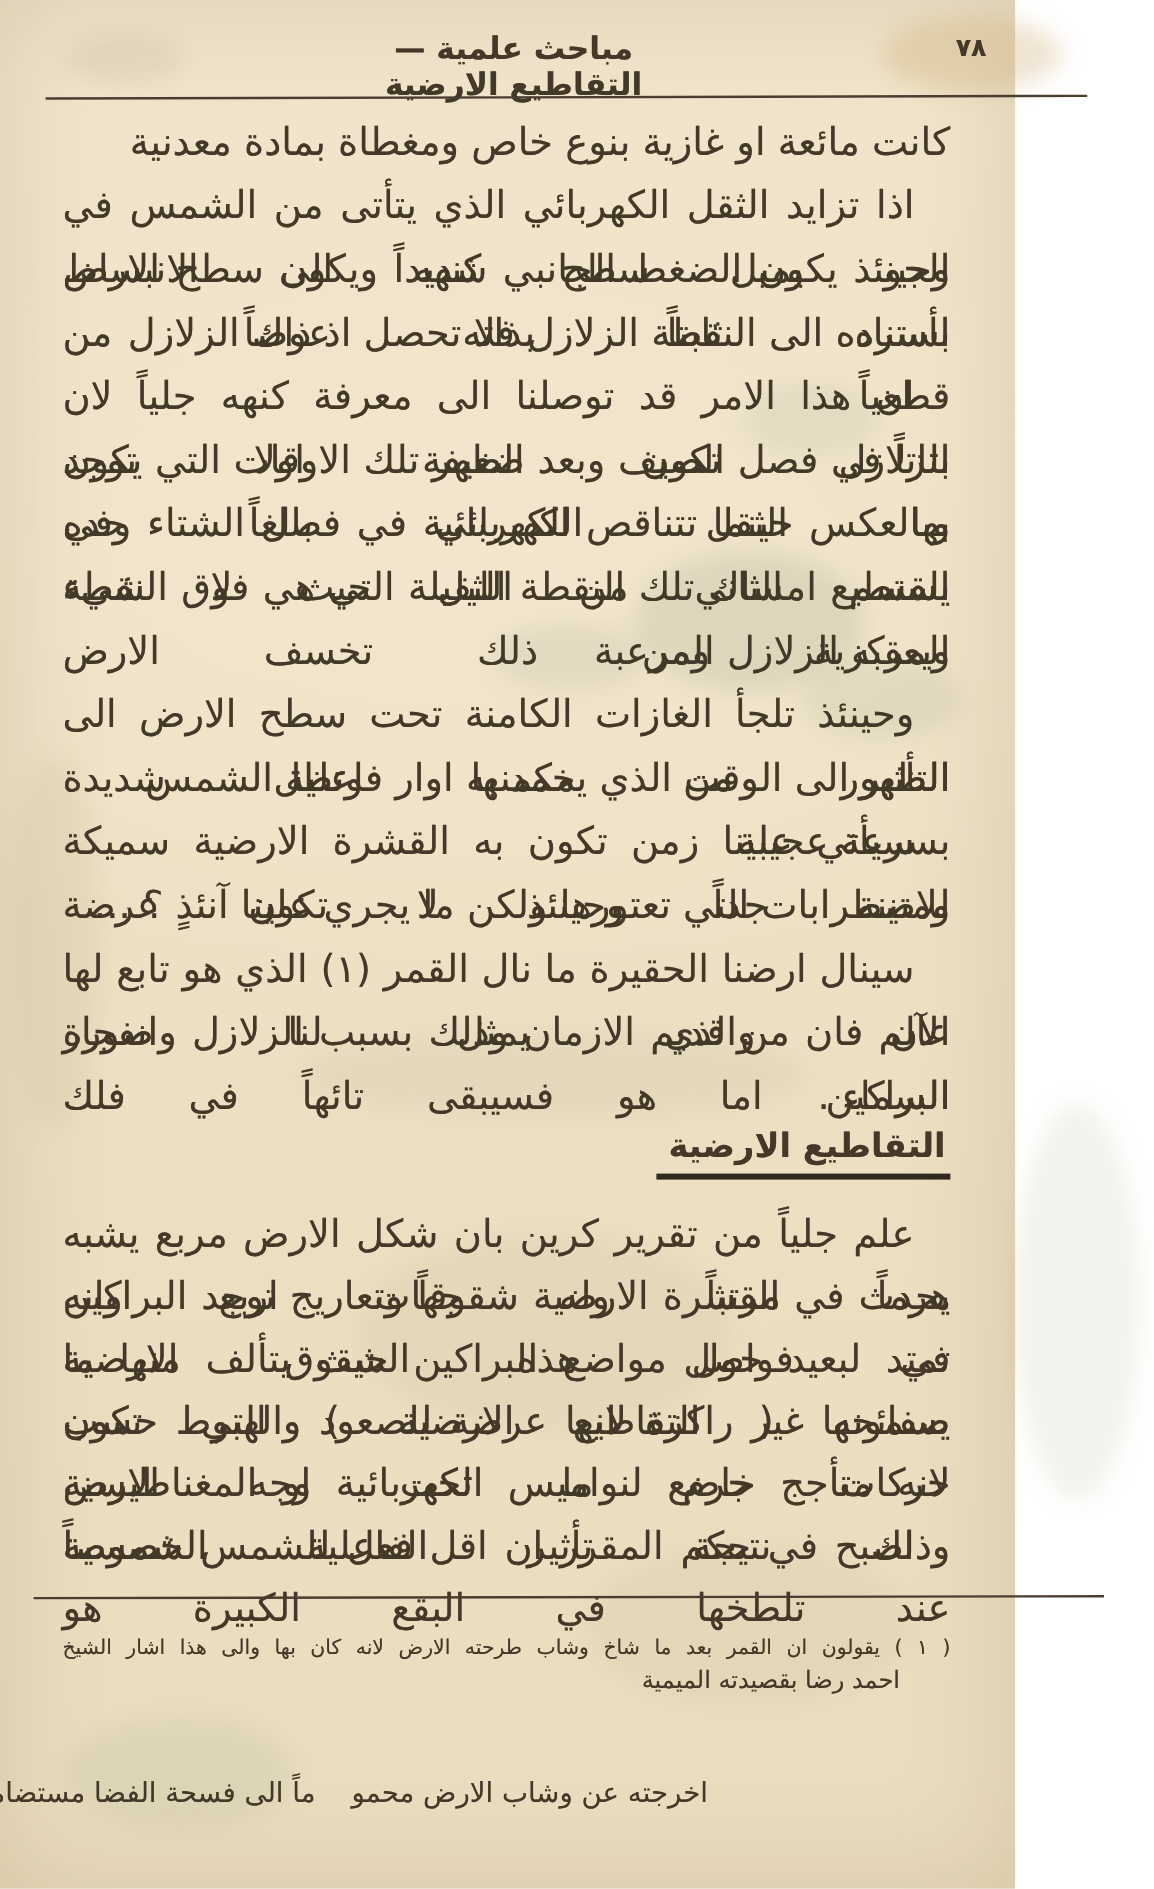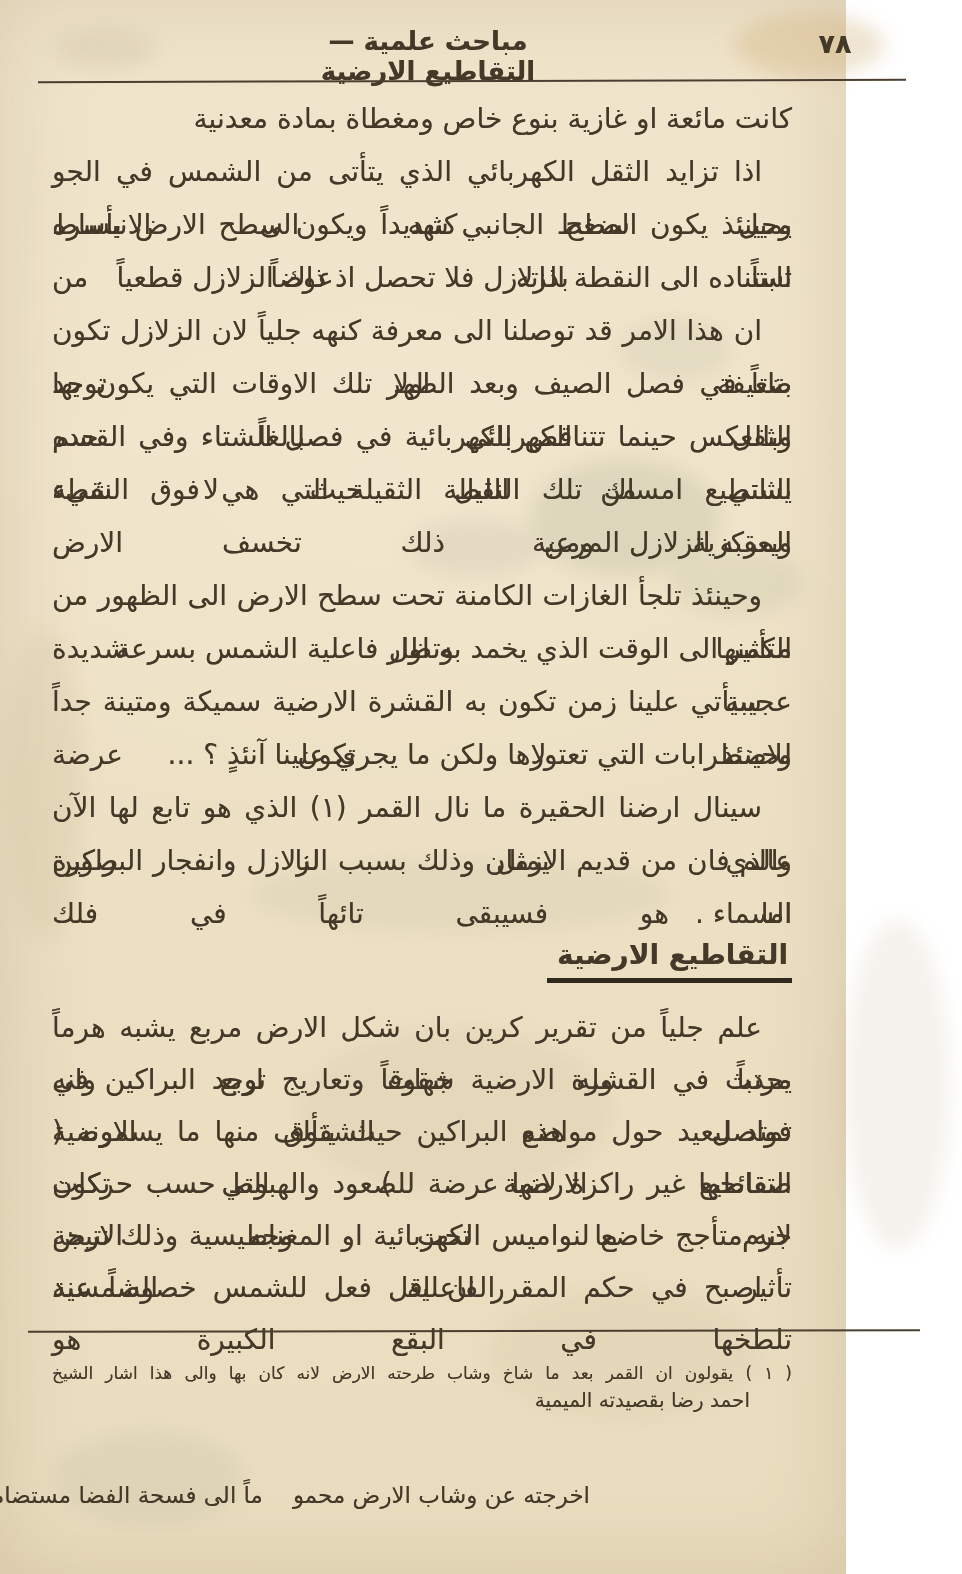--- a/index.html
+++ b/index.html
@@ -34,34 +34,34 @@
   .s12{left:250px;top:860px;width:420px;height:70px;background:rgba(160,155,125,.10);}
 
   .ink{color:#443929;text-shadow:0 0 .5px rgba(68,57,41,.55);}
 
   
   .hdr-title{
     position:absolute;top:26px;left:278px;width:300px;
     font-size:26px;text-align:center;font-weight:bold;
   }
   .hdr-num{
-    position:absolute;top:28px;left:800px;width:70px;
-    font-size:27px;text-align:center;letter-spacing:2px;font-weight:bold;
+    position:absolute;top:28px;left:752px;width:70px;
+    font-size:21px;letter-spacing:2px;font-weight:bold;
   }
   .hdr-rule{
     position:absolute;top:80px;left:38px;width:868px;height:2px;
     background:#493e30;transform:rotate(-.15deg);
   }
 
   
   .block{position:absolute;left:52px;right:54px;}
   .b1{top:92px;}
   .b2{top:1002px;}
   .line{
-    height:53px;line-height:53px;font-size:28px;
+    height:53px;line-height:53px;font-size:32px;
     text-align:right;
   }
   .b2 .line{height:52px;line-height:52px;}
   .full{text-align:justify;text-align-last:justify;}
   .ind{text-indent:30px;}
 
   
   .sec{
     position:absolute;top:938px;right:54px;
     font-size:28px;font-weight:bold;

